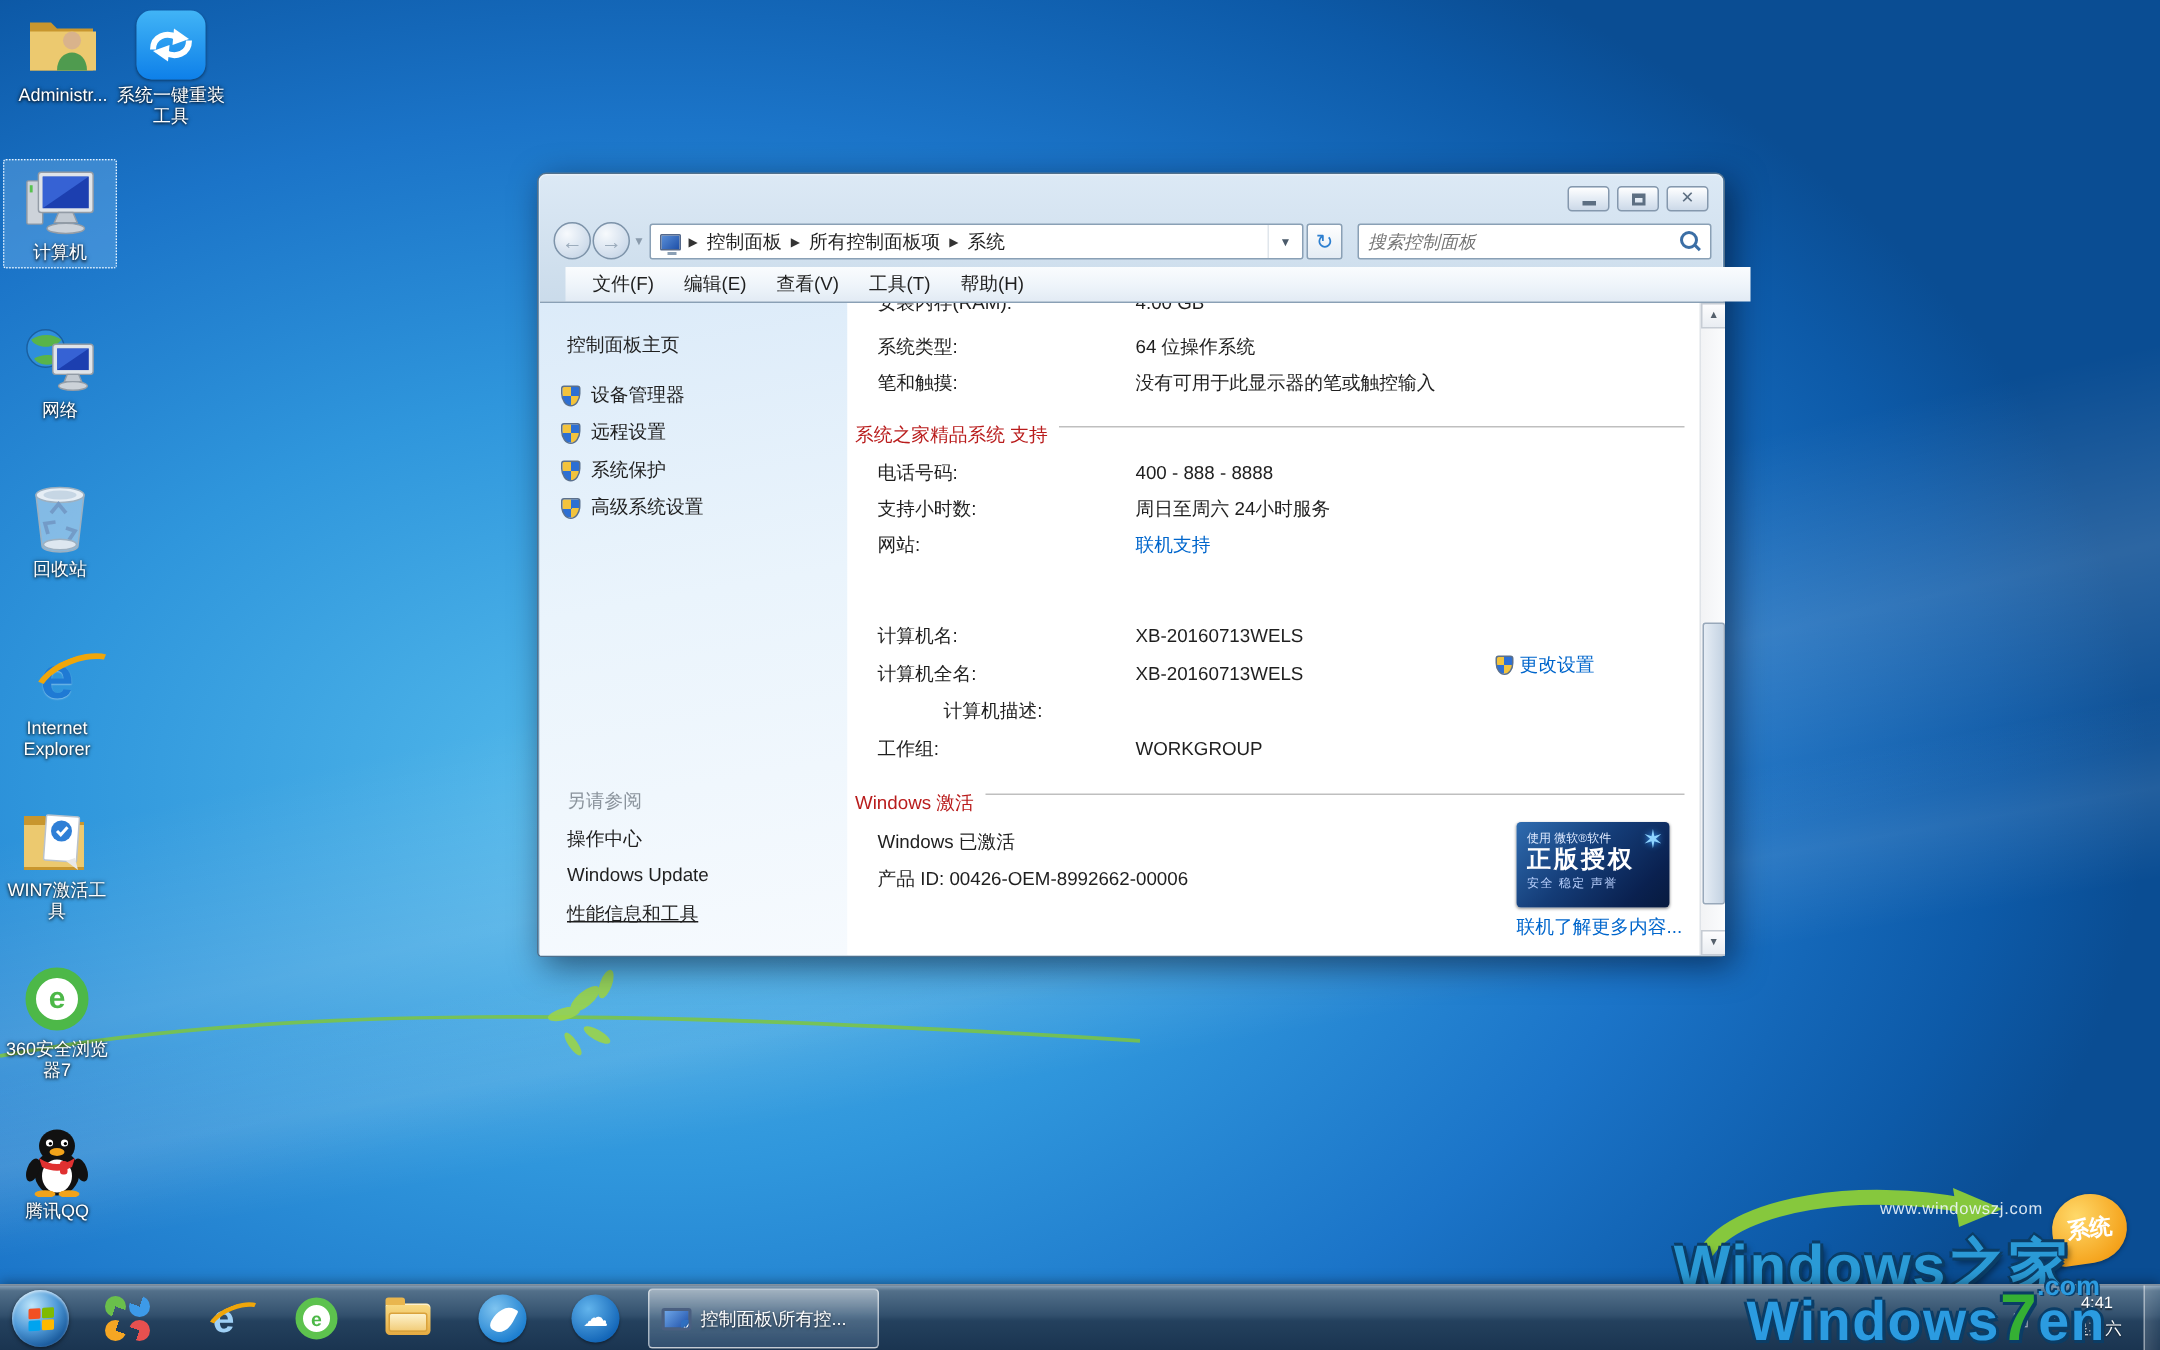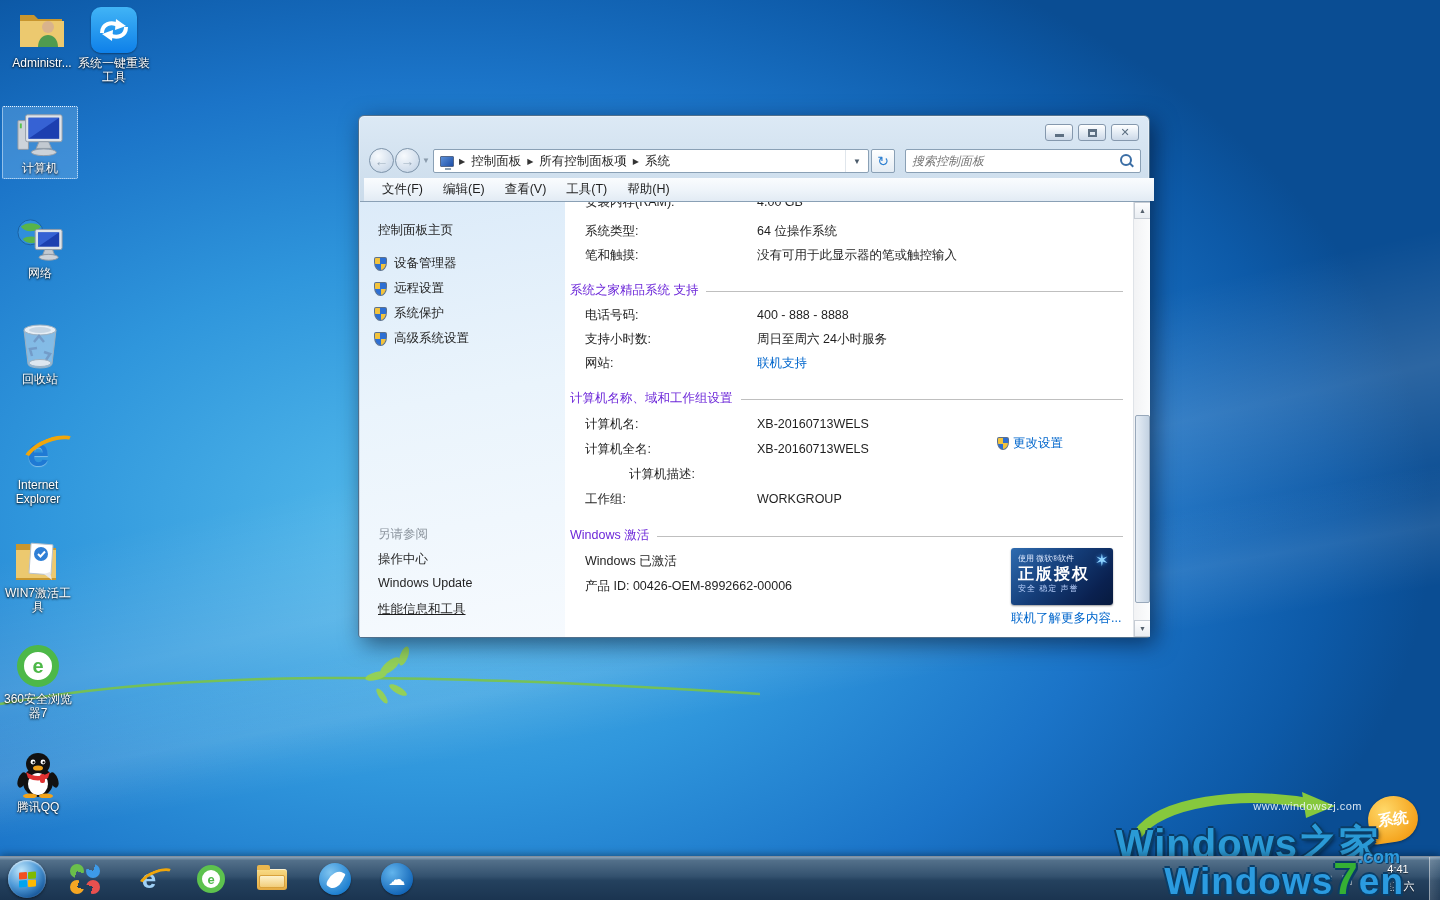--- a/index.html
+++ b/index.html
@@ -53,35 +53,35 @@
   .csep { font-size:8px; color:#333; padding:0 1px; }
   .addr-dd { margin-left:auto; padding:0 7px; font-size:8px; color:#4a5a6a; border-left:1px solid #e0e6ec; align-self:stretch; display:flex; align-items:center; }
   .refreshbtn { position:absolute; left:512px; top:4px; width:24px; height:24px; border:1px solid #8aa0b5; border-radius:2px;
     background:linear-gradient(#fff,#e4ecf4); color:#2d7fd0; font-size:14px; display:flex; align-items:center; justify-content:center; }
   .searchbox { position:absolute; left:546px; top:4px; width:236px; height:24px; background:#fff; border:1px solid #8aa0b5; border-radius:2px; display:flex; align-items:center; }
   .searchbox input { flex:1; border:0; outline:none; font-style:italic; font-size:12px; color:#6d7b89; padding:0 6px; font-family:inherit; background:transparent; }
   .mag { width:16px; height:16px; position:relative; margin-right:6px; }
   .mag::before { content:""; position:absolute; left:2px; top:1px; width:8px; height:8px; border:2px solid #3b6ea5; border-radius:50%; }
   .mag::after { content:""; position:absolute; left:11px; top:11px; width:5px; height:2px; background:#3b6ea5; transform:rotate(45deg); }
 
-  .menubar { position:absolute; left:5px; top:62px; width:790px; height:23px; display:flex; align-items:center; padding-left:8px;
+  .menubar { position:absolute; left:18px; top:62px; width:790px; height:23px; display:flex; align-items:center; padding-left:8px;
     background:linear-gradient(#fafcfe,#eef4fa 55%,#e2ebf4); font-size:12.5px; color:#1f1f1f; }
   .menubar span { padding:3px 10px; }
 
   .content { position:absolute; left:1px; top:85px; width:790px; height:436px; background:#fff; border-top:1px solid #8aa0b5; overflow:hidden; }
   .sidebar { position:absolute; left:0; top:0; width:205px; height:100%; background:linear-gradient(170deg,#dcebf9 0%,#eaf4fc 45%,#f6fafe 100%); font-size:12.5px; color:#1f1f1f; }
   .sb-item { position:absolute; left:18px; white-space:nowrap; }
   .sb-link { display:flex; align-items:center; gap:7px; position:absolute; left:14px; }
   .shield { width:13px; height:14px; background:conic-gradient(#2d6fd3 0 25%, #f3c33c 0 50%, #2d6fd3 0 75%, #f3c33c 0 100%); border:1px solid #5b708c; border-radius:2px 2px 50% 50% / 2px 2px 62% 62%; }
   .sb-gray { color:#8a939c; }
 
   .main { position:absolute; left:205px; top:0; right:17px; bottom:0; background:#fff; font-size:12.5px; color:#1f1f1f; }
   .crow { position:absolute; height:15px; line-height:15px; white-space:nowrap; }
   .clabel { position:absolute; left:20px; } .cvalue { position:absolute; left:192px; }
-  .sechead { position:absolute; left:5px; right:10px; display:flex; align-items:center; color:#6d28d9; }
+  .sechead { position:absolute; left:5px; right:10px; display:flex; color:#b91c1c; }
   .sechead .hline { flex:1; border-top:1px solid #bfbfbf; margin-left:8px; margin-top:2px; }
   a.lnk { color:#0066cc; text-decoration:none; }
   .chg { position:absolute; left:432px; top:213px; display:flex; align-items:center; gap:4px;margin-top:20px; }
   .chg .shield { width:12px; height:13px; }
 
   .gbadge { position:absolute; left:446px; top:346px; width:102px; height:57px; border-radius:3px;
     background:linear-gradient(135deg,#2f6cb0 0%,#143c77 45%,#0a2150 80%,#071a3e 100%);
     color:#fff; padding:5px 7px; overflow:hidden; box-shadow:0 1px 2px rgba(0,0,0,.4); }
   .gb1 { font-size:8px; color:#dfeaff; } .gb2 { font-size:16px; font-weight:bold; letter-spacing:2px; line-height:19px; }
   .gb3 { font-size:8px; color:#bcd3ff; letter-spacing:1px; }
@@ -379,24 +379,20 @@
       </div>
       <div class="crow" style="top:130px; left:0; right:0;">
         <span class="clabel">支持小时数:</span>
         <span class="cvalue">周日至周六  24小时服务</span>
       </div>
       <div class="crow" style="top:154px; left:0; right:0;">
         <span class="clabel">网站:</span>
         <a class="cvalue lnk" href="#">联机支持</a>
       </div>
 
-      <div class="sechead" style="top:188px;">
-        <span>计算机名称、域和工作组设置</span>
-          <span class="hline"></span>
-      </div>
       <div class="crow" style="top:215px; left:0; right:0;">
         <span class="clabel">计算机名:</span>
         <span class="cvalue">XB-20160713WELS</span>
       </div>
       <span class="chg">
         <span class="shield"></span>
         <a class="lnk" href="#">更改设置</a>
       </span>
       <div class="crow" style="top:240px; left:0; right:0;">
         <span class="clabel">计算机全名:</span>
@@ -473,20 +469,24 @@
     </div>
   <div class="tico" style="left:318px;">
       <span class="bluecirc feather">
         <i></i>
       </span>
     </div>
   <div class="tico" style="left:380px;">
       <span class="bluecirc cloudb">☁</span>
     </div>
 
+  <div class="taskbtn">
+    <span class="mini-mon"></span>
+    <span>控制面板\所有控...</span>
+  </div>
 
   <div class="tray">
     <span class="trayglyph">⚑</span>
     <span class="trayglyph">▥</span>
     <span class="trayglyph">◁</span>
   </div>
   <div class="clock">
     <div>4:41</div>
     <div>星期六</div>
   </div>

